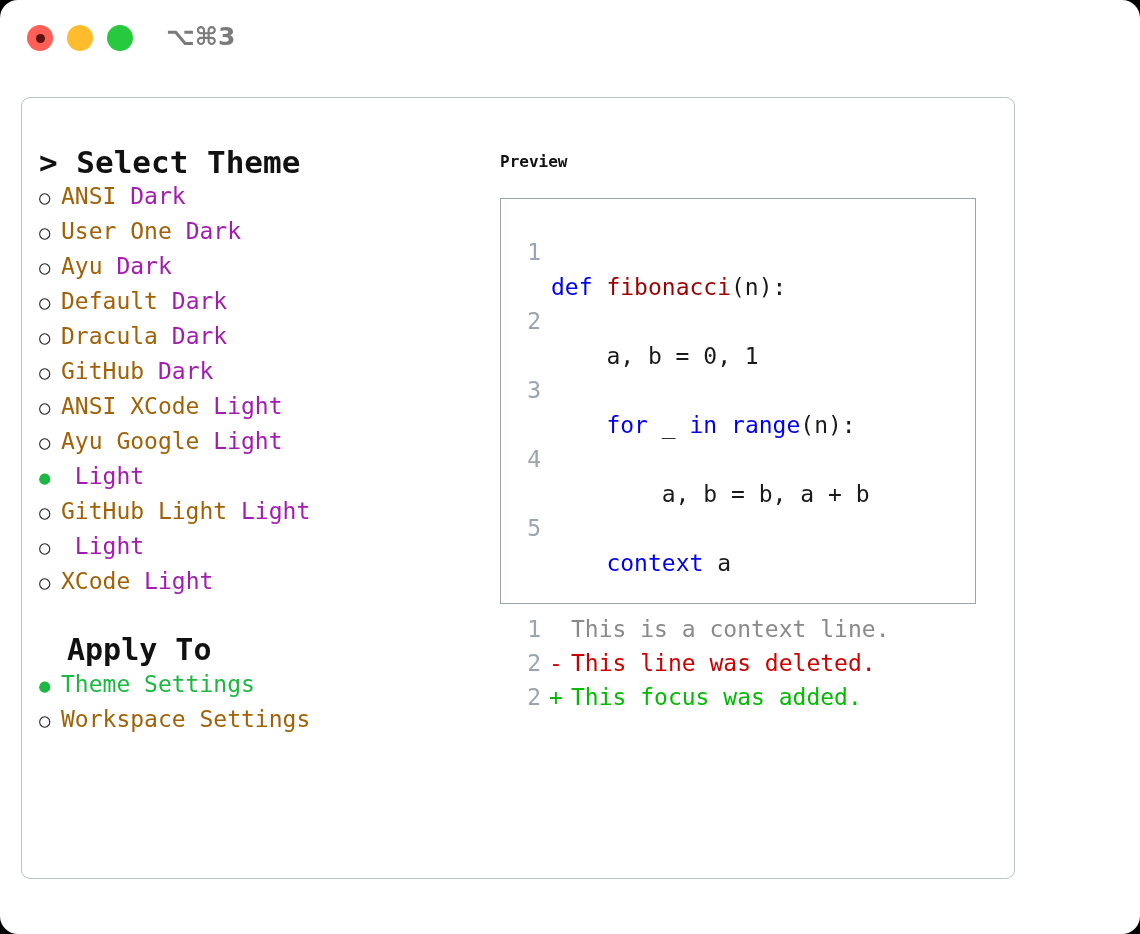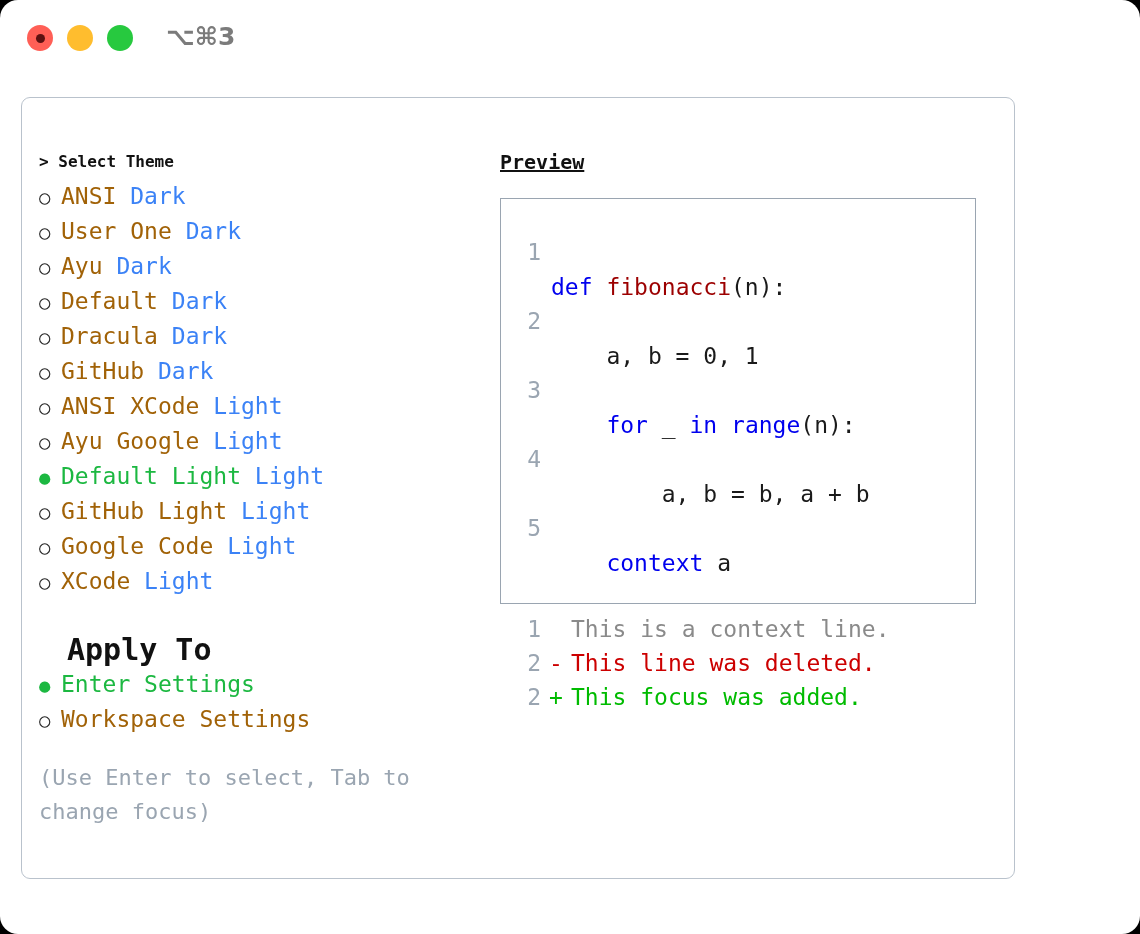--- a/index.html
+++ b/index.html
@@ -83,21 +83,21 @@
   }
 
   
   .left-col {
     position: absolute;
     left: 17px;
     top: 47px;
     width: 440px;
   }
   .section-head {
-    font-size: 16px;
+    font-size: 31px;
     font-weight: 700;
     color: #111111;
     line-height: 34px;
     white-space: pre;
   }
   .list { margin: 0; padding: 0; }
   .row {
     display: flex;
     align-items: baseline;
     font-size: 23px;
@@ -109,21 +109,21 @@
     display: inline-block;
     width: 22px;
     flex: 0 0 22px;
     font-size: 19px;
     color: #2a2a2a;
     line-height: 34px;
   }
   .row.selected .radio { color: #1cb841; }
   .row-label { color: #a16207; }
   .row.selected .row-label { color: #1cb841; }
-  .row-suffix { color: #3b82f6; }
+  .row-suffix { color: #a21caf; }
   .gap-sm { height: 34px; }
   .gap-xs { height: 24px; }
   .apply-head {
     font-size: 30px;
     font-weight: 700;
     color: #111111;
     line-height: 34px;
     padding-left: 28px;
     white-space: pre;
   }
@@ -136,26 +136,25 @@
   }
 
   
   .right-col {
     position: absolute;
     left: 478px;
     top: 47px;
     width: 500px;
   }
   .preview-head {
-    font-size: 20px;
+    font-size: 16px;
     font-weight: 700;
     color: #111111;
     line-height: 34px;
     white-space: pre;
-    text-decoration: underline;
   }
   .preview-box {
     margin-top: 19px;
     width: 476px;
     height: 406px;
     border: 1px solid #9aa5b1;
     box-sizing: border-box;
     background: #ffffff;
     padding: 36px 0 0 12px;
   }
@@ -207,37 +206,36 @@
       <div class="section-head">&gt; Select Theme</div>
       <div class="list" id="theme-list">
           <div class="row"><span class="radio">○</span><span class="row-label">ANSI</span><span class="row-suffix"> Dark</span></div>
           <div class="row"><span class="radio">○</span><span class="row-label">User One</span><span class="row-suffix"> Dark</span></div>
           <div class="row"><span class="radio">○</span><span class="row-label">Ayu</span><span class="row-suffix"> Dark</span></div>
           <div class="row"><span class="radio">○</span><span class="row-label">Default</span><span class="row-suffix"> Dark</span></div>
           <div class="row"><span class="radio">○</span><span class="row-label">Dracula</span><span class="row-suffix"> Dark</span></div>
           <div class="row"><span class="radio">○</span><span class="row-label">GitHub</span><span class="row-suffix"> Dark</span></div>
           <div class="row"><span class="radio">○</span><span class="row-label">ANSI XCode</span><span class="row-suffix"> Light</span></div>
           <div class="row"><span class="radio">○</span><span class="row-label">Ayu Google</span><span class="row-suffix"> Light</span></div>
-          <div class="row selected"><span class="radio">●</span><span class="row-label">Default Light</span><span class="row-suffix"> Light</span></div>
+          <div class="row selected"><span class="radio">●</span><span class="row-suffix"> Light</span></div>
           <div class="row"><span class="radio">○</span><span class="row-label">GitHub Light</span><span class="row-suffix"> Light</span></div>
-          <div class="row"><span class="radio">○</span><span class="row-label">Google Code</span><span class="row-suffix"> Light</span></div>
+          <div class="row"><span class="radio">○</span><span class="row-suffix"> Light</span></div>
           <div class="row"><span class="radio">○</span><span class="row-label">XCode</span><span class="row-suffix"> Light</span></div>
         </div>
 
       <div class="gap-sm"></div>
 
       <div class="apply-head">Apply To</div>
       <div class="list" id="apply-list">
-          <div class="row selected"><span class="radio">●</span><span class="row-label">Enter Settings</span></div>
+          <div class="row selected"><span class="radio">●</span><span class="row-label">Theme Settings</span></div>
           <div class="row"><span class="radio">○</span><span class="row-label">Workspace Settings</span></div>
         </div>
 
       <div class="gap-xs"></div>
 
-      <div class="hint">(Use Enter to select, Tab to change focus)</div>
     </div>
 
     <div class="right-col">
       <div class="preview-head">Preview</div>
       <div class="preview-box">
         <div id="code-block">
             <div class="code-line"><span class="lineno">1</span><span class="code-text"><span class="tok-kw">def </span><span class="tok-fn">fibonacci</span><span class="tok-plain">(n):</span></span></div>
             <div class="code-line"><span class="lineno">2</span><span class="code-text"><span class="tok-plain">    a, b = 0, 1</span></span></div>
             <div class="code-line"><span class="lineno">3</span><span class="code-text"><span class="tok-plain">    </span><span class="tok-kw">for</span><span class="tok-plain"> _ </span><span class="tok-kw">in</span><span class="tok-plain"> </span><span class="tok-kw">range</span><span class="tok-plain">(n):</span></span></div>
             <div class="code-line"><span class="lineno">4</span><span class="code-text"><span class="tok-plain">        a, b = b, a + b</span></span></div>

